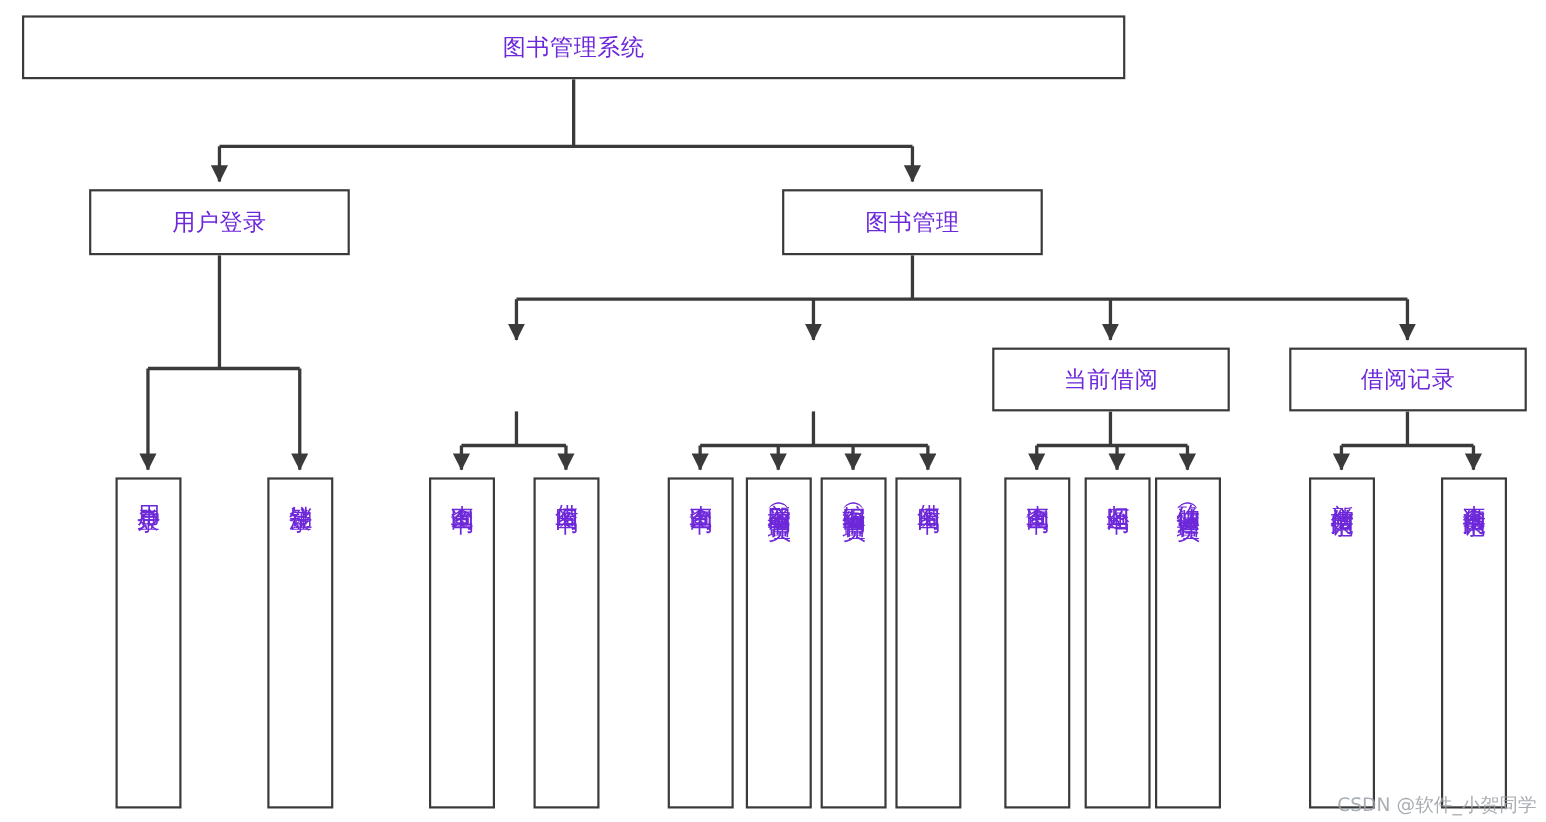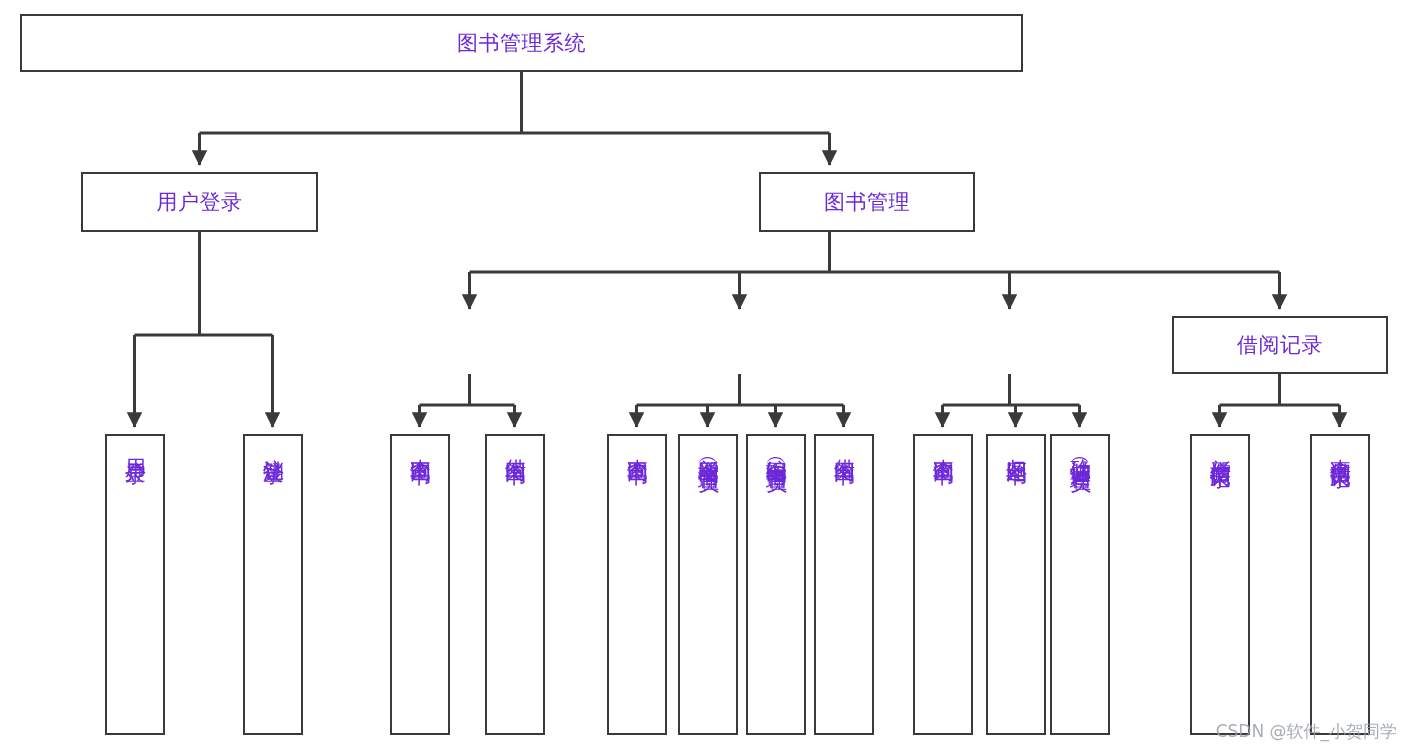--- a/index.html
+++ b/index.html
@@ -123,24 +123,27 @@
     </g>
   </svg>
 
   <div class="node horiz" style="left:20px; top:14px; width:1003px; height:58px;">
     <span class="label">图书管理系统</span>
   </div>
 
   <div class="node horiz" style="left:81px; top:172px; width:237px; height:60px;">
     <span class="label">用户登录</span>
   </div>
-  <div class="node horiz" style="left:711px; top:172px; width:216px; height:60px;margin-left:48px;">
+  <div class="node horiz" style="left:711px; top:172px; width:237px; height:60px;">
     <span class="label">图书管理</span>
   </div>
 
+  <div class="node horiz" style="left:902px; top:316px; width:216px; height:58px;">
+    <span class="label">当前借阅</span>
+  </div>
   <div class="node horiz" style="left:1172px; top:316px; width:216px; height:58px;">
     <span class="label">借阅记录</span>
   </div>
 
   <div class="node vert" style="left:105px; top:434px; width:60px; height:301px;">
     <span class="label">用户登录</span>
   </div>
   <div class="node vert" style="left:243px; top:434px; width:60px; height:301px;">
     <span class="label">注销登录</span>
   </div>

